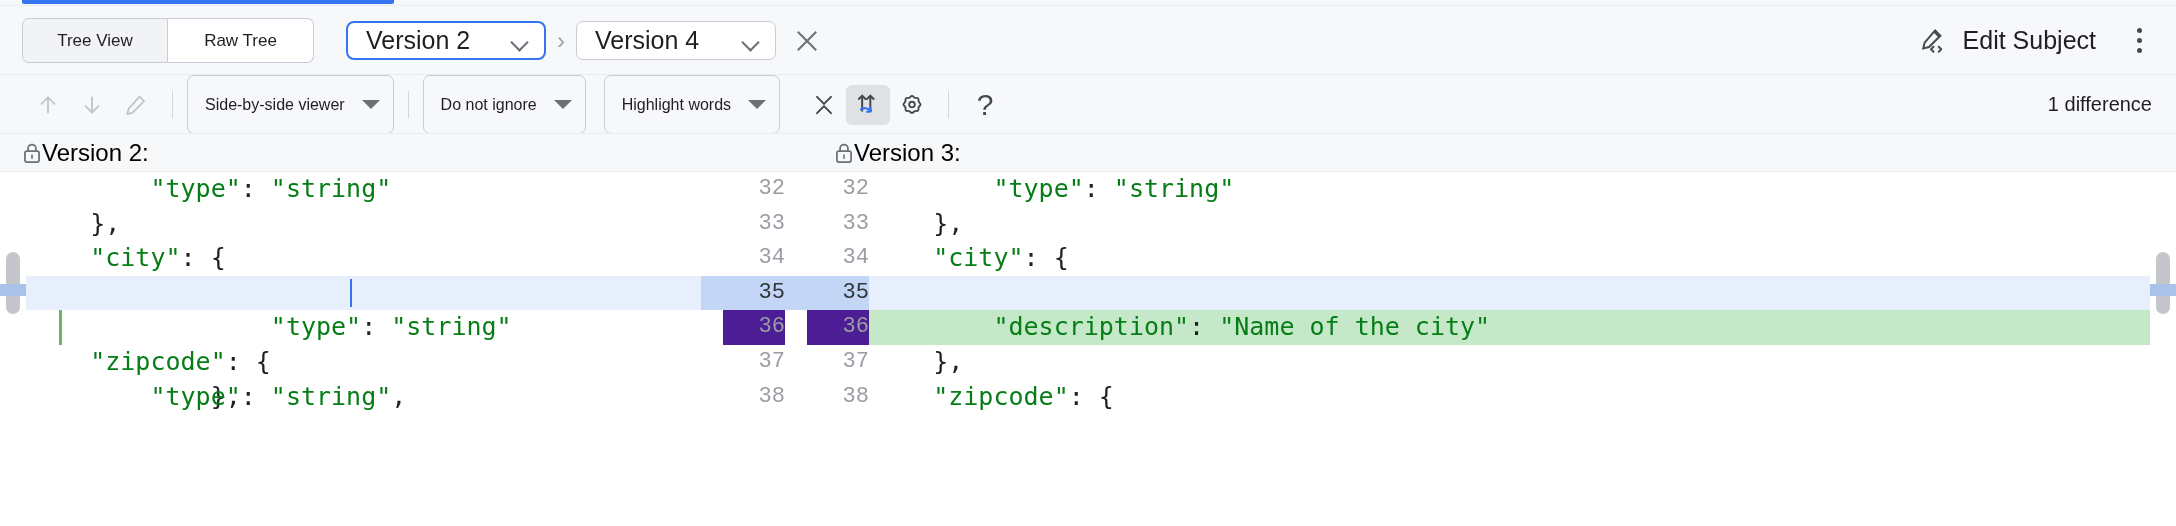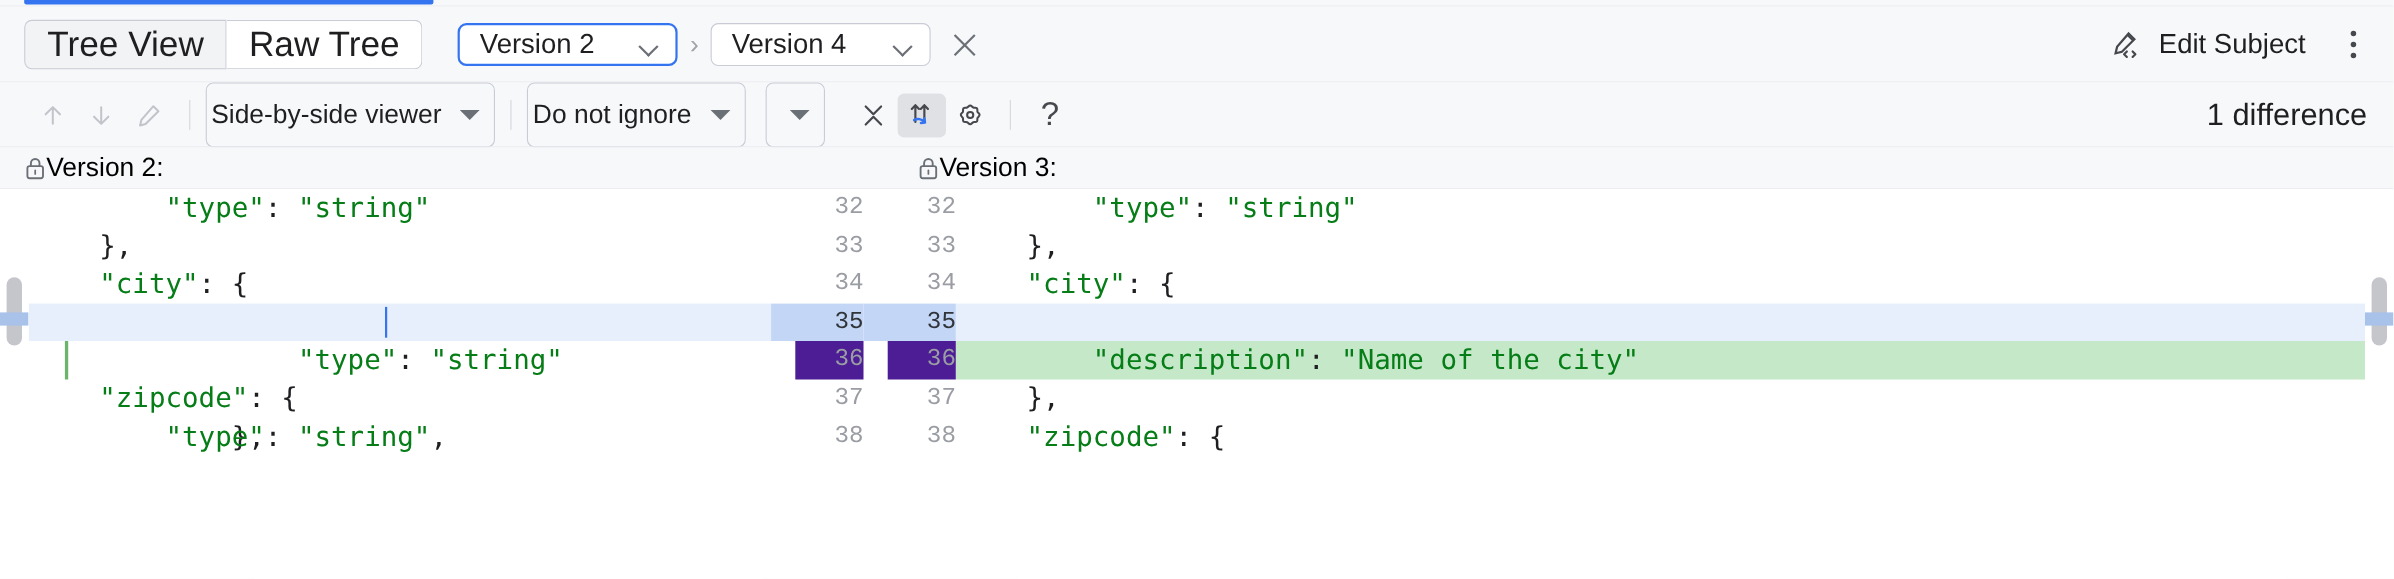--- a/index.html
+++ b/index.html
@@ -57,21 +57,21 @@
   }
 
   .seg-group { display: flex; }
   .seg-btn {
     height: 45px;
     min-width: 146px;
     padding: 0 20px;
     display: flex; align-items: center; justify-content: center;
     background: #ffffff;
     border: 1px solid #c9ccd6;
-    font-size: 32px;
+    font-size: 17px;
     color: #1f1f22;
     cursor: pointer;
     white-space: nowrap;
   }
   .seg-btn.first { border-radius: 7px 0 0 7px; background:#f2f3f5; }
   .seg-btn.last  { border-radius: 0 7px 7px 0; border-left: none; }
 
   .combo {
     height: 39px;
     border: 1px solid #c9ccd6;
@@ -175,35 +175,35 @@
     width: 1px; height: 27px;
     background: #d4d6db;
     margin: 0 14px;
   }
   .tb-combo {
     height: 59px;
     border: 1px solid #c9ccd6;
     border-radius: 7px;
     background: #f7f8fa;
     display: flex; align-items: center;
-    padding: 0 13px 0 4px;
-    font-size: 24px;
+    padding: 0 13px 0 17px;
+    font-size: 16px;
     color: #1f1f22;
     cursor: pointer;
     white-space: nowrap;
   }
   .tri-down {
     margin-left: 17px;
     width: 0; height: 0;
     border-left: 9px solid transparent;
     border-right: 9px solid transparent;
     border-top: 9px solid #6b6f76;
   }
   .diff-count {
-    font-size: 28px;
+    font-size: 20px;
     color: #1f1f22;
     white-space: nowrap;
     margin-left: 24px;
   }
 
   
   .pane-headers {
     flex: 0 0 38px;
     display: flex;
     background: #f7f8fa;
@@ -410,20 +410,21 @@
     <div class="vdiv"></div>
 
     <div class="tb-combo">
       <span>Do not ignore</span>
       <span class="tri-down"></span>
     </div>
 
     <div style="width:18px"></div>
 
     <div class="tb-combo">
+      <span>Highlight words</span>
       <span class="tri-down"></span>
     </div>
 
     <div style="width:22px"></div>
 
     <div class="ibtn">
       <svg width="28" height="30" viewBox="0 0 24 24" fill="none">
         <path d="M6 5l6 6 6-6" stroke="#45484d" stroke-width="1.7" stroke-linecap="round" stroke-linejoin="round"></path>
         <path d="M6 19l6-6 6 6" stroke="#45484d" stroke-width="1.7" stroke-linecap="round" stroke-linejoin="round"></path>
       </svg>

